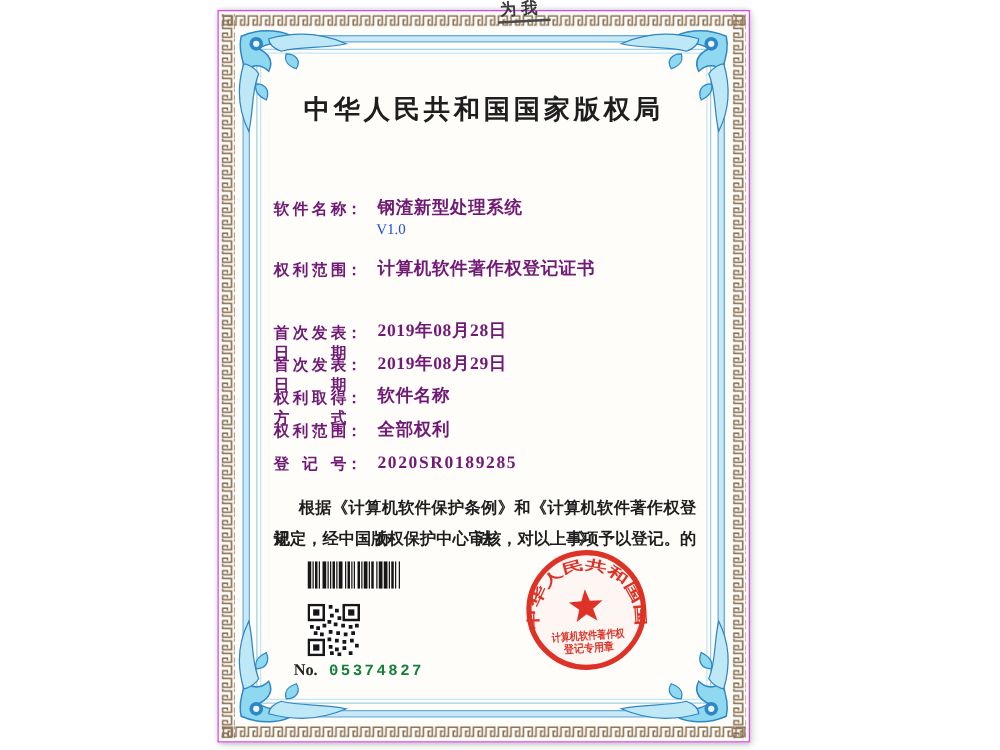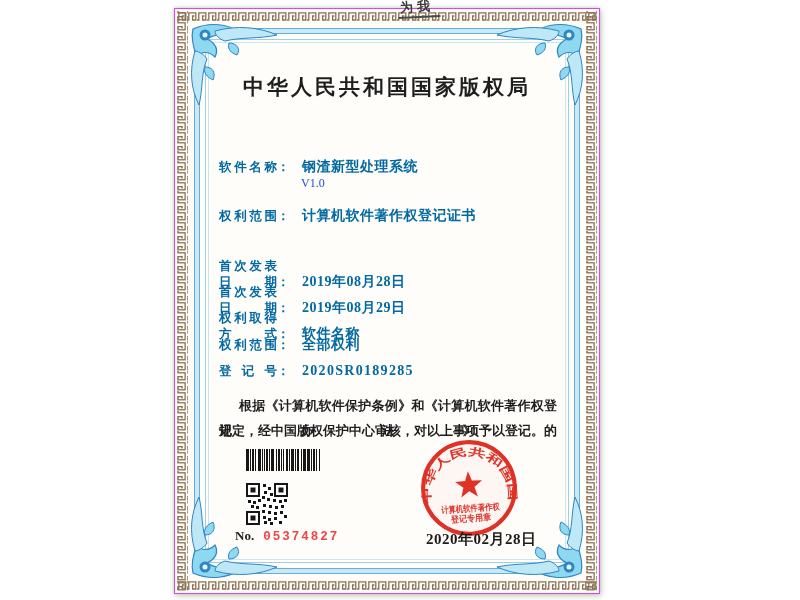--- a/index.html
+++ b/index.html
@@ -56,41 +56,41 @@
   .doc-title{
     position:absolute;left:0;right:0;top:92px;text-align:center;
     font-size:27px;font-weight:700;color:#161616;letter-spacing:2px;
   }
   .cert-no{
     position:absolute;right:42px;top:129px;
     font-size:11px;font-weight:700;color:#222;
   }
   .cert-no .v{margin-left:7px;}
 
-  .field-row{position:absolute;left:44px;display:flex;align-items:flex-end;
-    font-weight:700;color:#0369a1;}
+  .field-row{position:absolute;left:44px;display:flex;align-items:flex-start;
+    font-weight:700;color:#701a75;}
   .f-label{display:inline-block;width:58px;font-size:12.5px;line-height:16px;
     text-align:justify;text-align-last:justify;}
   .f-colon{font-size:12.5px;line-height:16px;width:12px;}
   .f-value{margin-left:13px;font-size:14px;line-height:16px;letter-spacing:.5px;white-space:nowrap;}
   .row-1{top:150px}.row-1b{position:absolute;left:126px;top:167px;font-size:12px;font-weight:400;color:#1d4ed8;}
   .row-2{top:199px}.row-3{top:249px}.row-4{top:275px}.row-5{top:301px}
   .row-6{top:328px}.row-7{top:354px}
   .regno{letter-spacing:1.3px;}
 
   .statement{position:absolute;left:44px;width:338px;
     font-size:13px;font-weight:700;color:#1e1e1e;line-height:25px;}
   .st-1{top:384px;text-align:justify;text-align-last:justify;text-indent:20px;}
   .st-2{top:409px;}
 
   .barcode{position:absolute;left:71px;top:440px;}
   .qrcode{position:absolute;left:71px;top:474px;}
 
   .serial{position:absolute;left:60px;top:519px;font-weight:700;font-size:13px;color:#222;}
-  .serial .num{color:#ef4444;margin-left:9px;letter-spacing:2px;
+  .serial .num{color:#15803d;margin-left:9px;letter-spacing:2px;
     font-family:"Liberation Mono","DejaVu Sans Mono",monospace;font-size:12.5px;}
 
   .stamp{position:absolute;left:244px;top:429px;width:100px;height:100px;z-index:2;
     transform:rotate(-4deg);opacity:.92;}
   .issue-date{position:absolute;left:251px;top:521px;z-index:3;
     font-size:15px;font-weight:700;color:#1c1c1c;letter-spacing:.5px;}
 </style>
 </head>
 <body>
 
@@ -292,16 +292,15 @@
         <path id="stamp-arc" d="M14 78 A47 47 0 1 1 106 78" fill="none"></path>
       </defs>
       <text font-size="13" font-weight="bold" fill="#dc2116">
         <textPath href="#stamp-arc" startOffset="2" textLength="248" lengthAdjust="spacingAndGlyphs">中华人民共和国国家版权局</textPath>
       </text>
       <polygon fill="#dc2116" points="60,40 64.1,51.3 76.2,51.7 66.7,59.2 70,70.8 60,64 50,70.8 53.3,59.2 43.8,51.7 55.9,51.3"></polygon>
       <text x="60" y="88" text-anchor="middle" font-size="10.5" font-weight="bold" fill="#dc2116" textLength="70" lengthAdjust="spacingAndGlyphs">计算机软件著作权</text>
       <text x="60" y="100" text-anchor="middle" font-size="10.5" font-weight="bold" fill="#dc2116" textLength="48" lengthAdjust="spacingAndGlyphs">登记专用章</text>
     </svg>
 
-    <div class="issue-date">2020年02月28日</div>
 
   </div>
 </div>
 
 </body></html>

